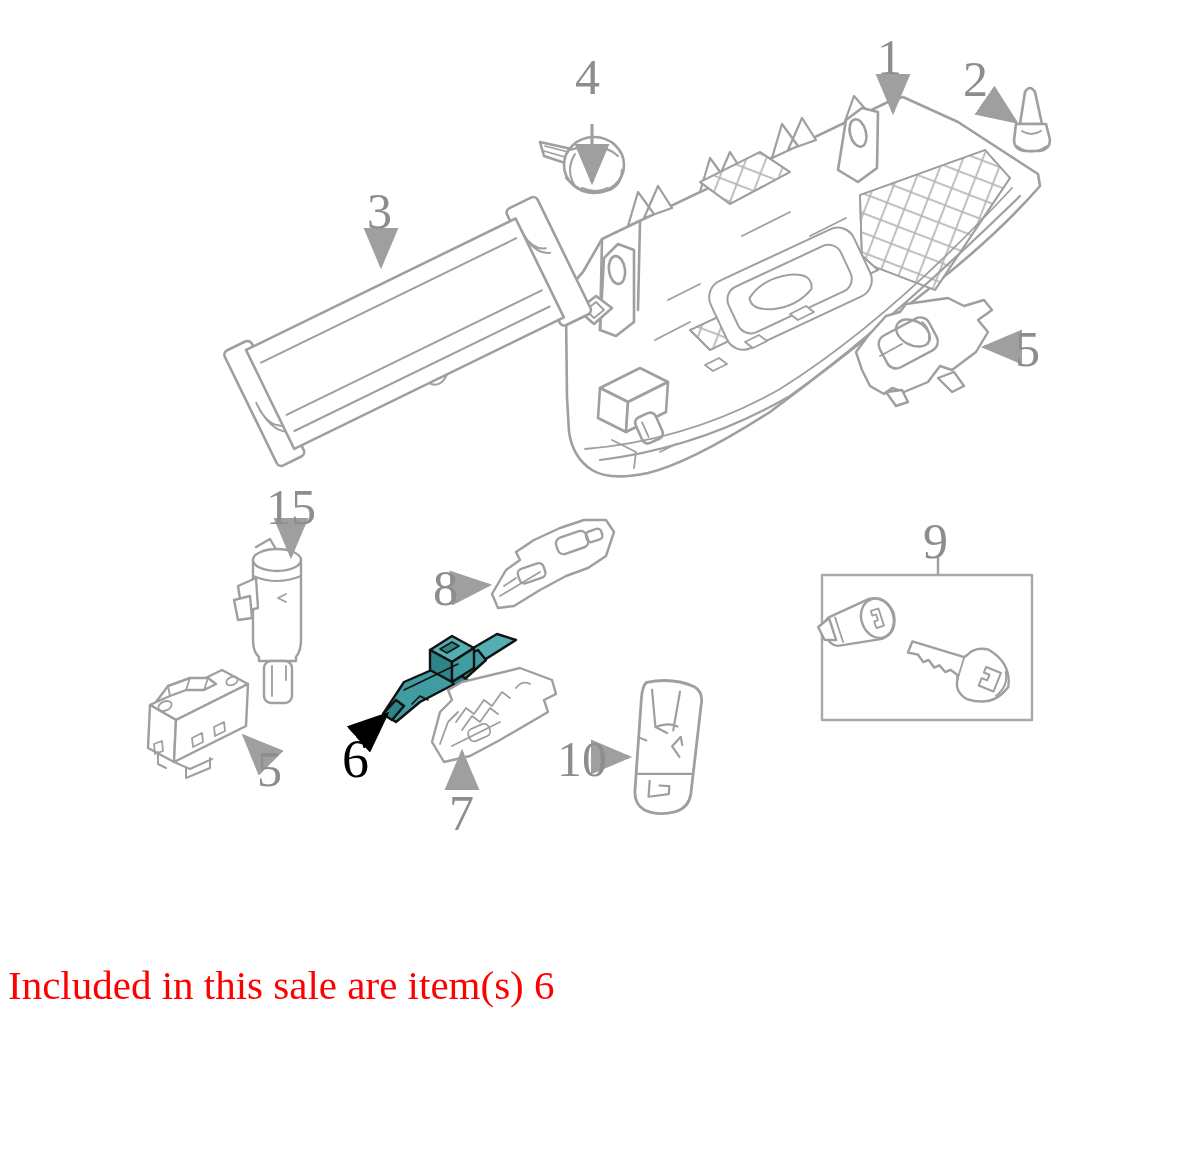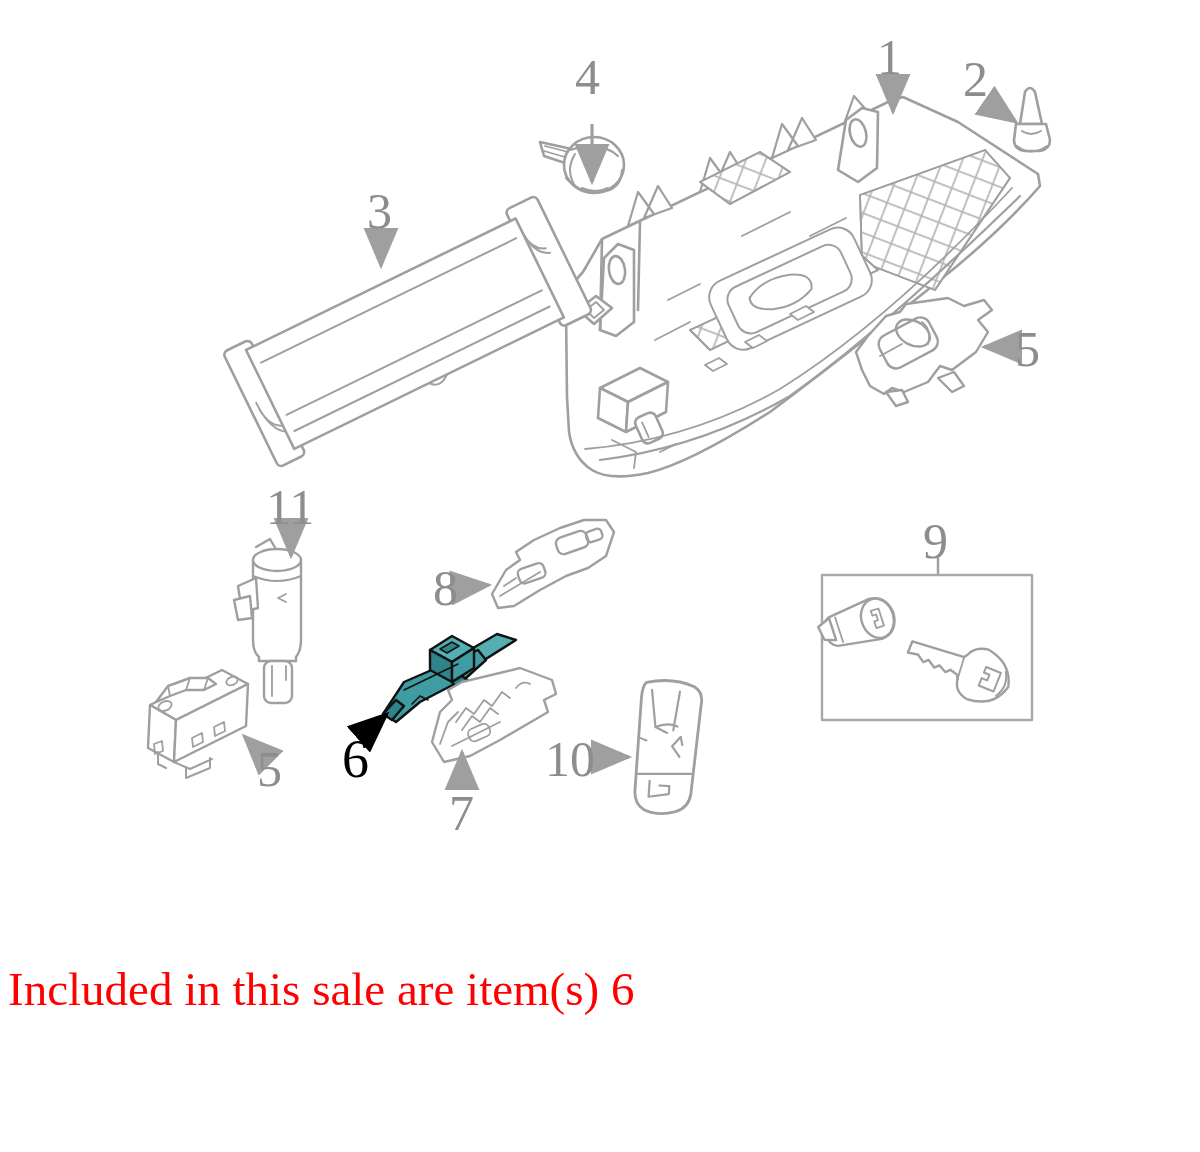--- a/index.html
+++ b/index.html
@@ -14,21 +14,21 @@
   .callout{
     position:absolute;
     font-family:"Liberation Serif","DejaVu Serif",serif;
     font-size:50px;line-height:1;
     color:#8d8d8d;
     user-select:none;
   }
   .callout.hl{color:#000000;font-size:54px;}
   .caption{
     position:absolute;left:8px;top:962px;
-    font-size:47px;line-height:1.15;
+    font-size:41px;line-height:1.15;
     color:#ff0000;white-space:nowrap;
   }
 </style>
 </head>
 <body>
 
 <div id="stage">
 
 <svg width="1200" height="1152" viewBox="0 0 1200 1152">
   <defs>
@@ -235,19 +235,19 @@
 
   <div class="callout" style="left:877px;top:32px;">1</div>
   <div class="callout" style="left:963px;top:54px;">2</div>
   <div class="callout" style="left:367px;top:186px;">3</div>
   <div class="callout" style="left:575px;top:52px;">4</div>
   <div class="callout" style="left:1015px;top:324px;">5</div>
   <div class="callout hl" style="left:342px;top:732px;">6</div>
   <div class="callout" style="left:449px;top:788px;">7</div>
   <div class="callout" style="left:433px;top:563px;">8</div>
   <div class="callout" style="left:923px;top:516px;">9</div>
-  <div class="callout" style="left:545px;top:734px;text-align:center;">10</div>
-  <div class="callout" style="left:266px;top:482px;">11</div>
+  <div class="callout" style="left:557px;top:734px;text-align:center;">10</div>
+  <div class="callout" style="left:266px;top:482px;">15</div>
   <div class="callout" style="left:257px;top:744px;">5</div>
 
   <div class="caption">Included in this sale are item(s) 6</div>
 
 </div>
 
 </body></html>

